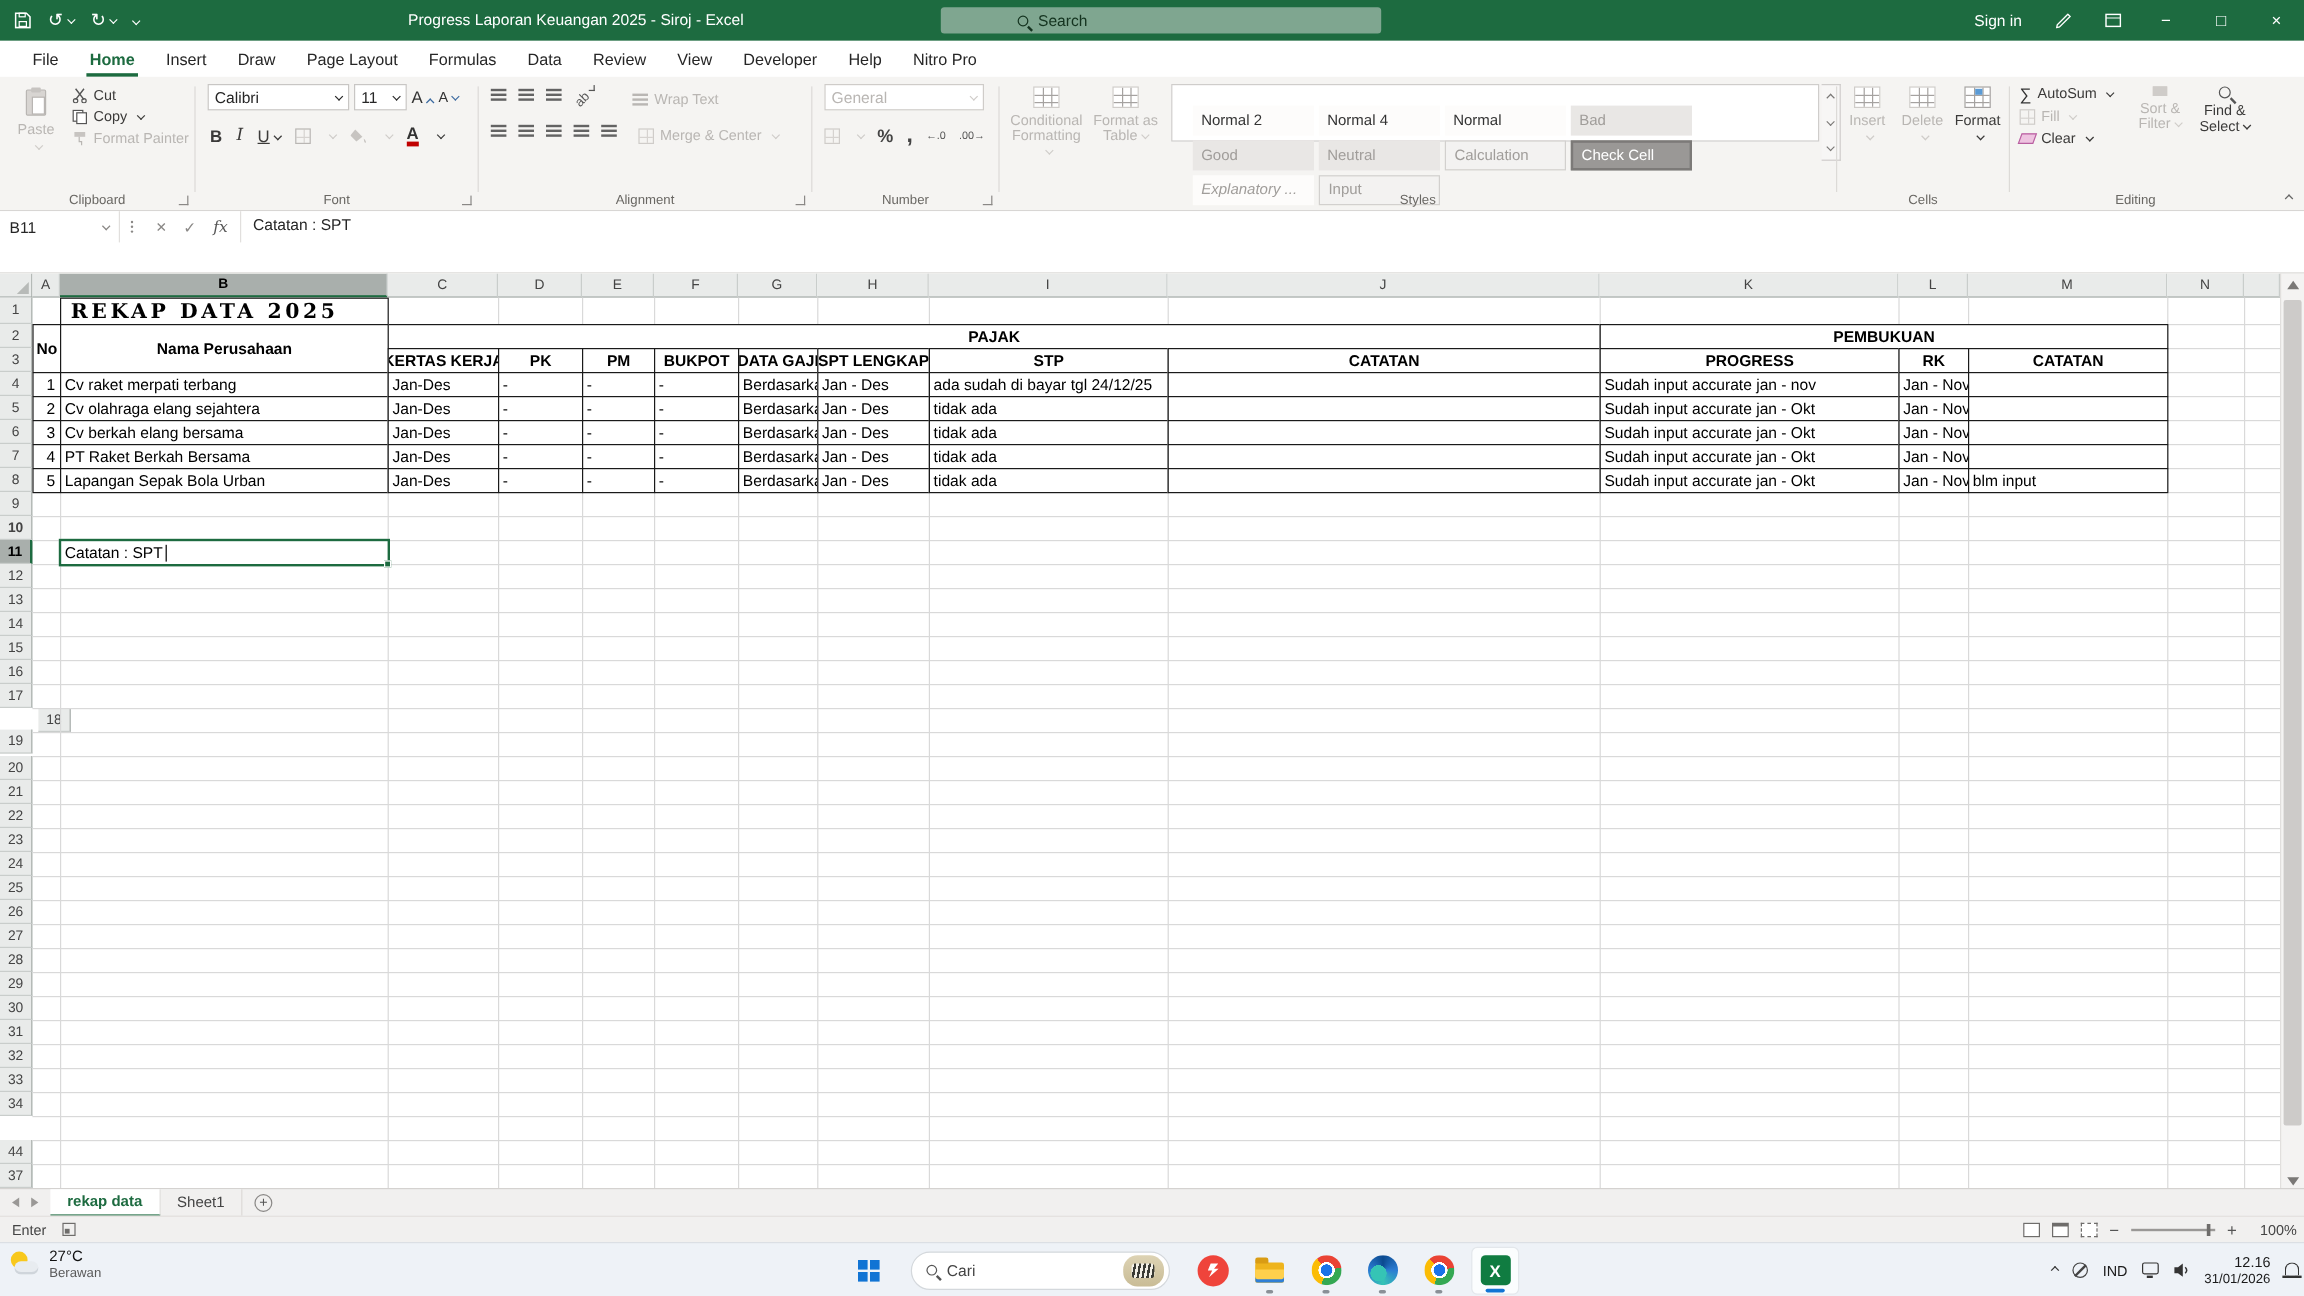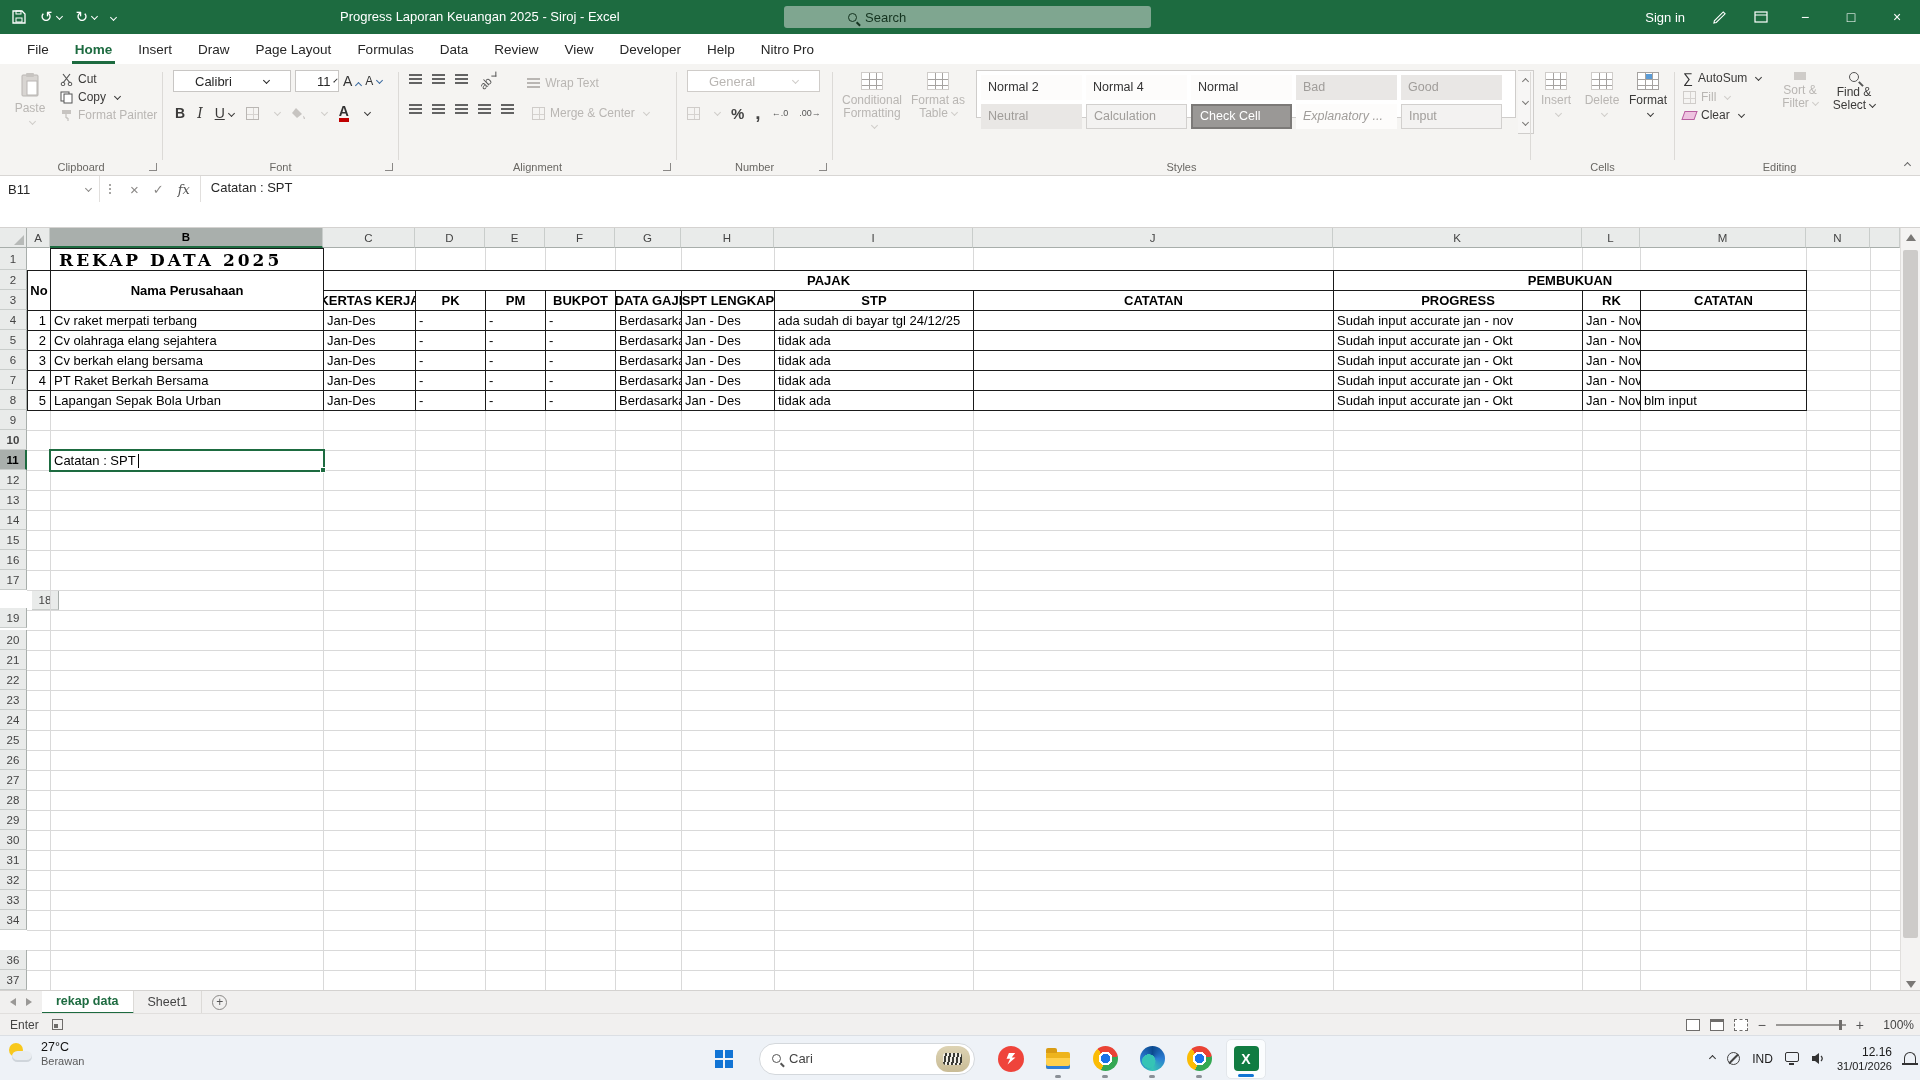--- a/index.html
+++ b/index.html
@@ -38,32 +38,32 @@
   .rgroup { position:absolute; top:0; height:111px; }
   .rdiv { position:absolute; top:8px; height:88px; width:1px; background:#dcdad7; }
   .rlabel { position:absolute; bottom:2px; left:0; right:0; text-align:center; font-size:11px; color:#696763; }
   .dlg { position:absolute; right:5px; bottom:4px; width:8px; height:8px;
     border-right:1.5px solid #8a8886; border-bottom:1.5px solid #8a8886; }
   .disabled, .disabled * { color:#b9b6b3 !important; border-color:#cfccc9 !important; }
   .sbtn { display:flex; align-items:center; gap:5px; padding:2px 4px; white-space:nowrap; }
   .bigbtn { display:flex; flex-direction:column; align-items:center; justify-content:flex-start;
     padding-top:8px; gap:4px; text-align:center; line-height:13px; height:92px; }
   .combo { background:#fff; border:1px solid #c8c6c4; height:22px; display:flex; align-items:center;
-    justify-content:space-between; padding:0 21px; font-size:13px; color:#262626; }
+    justify-content:space-between; padding:0 5px; font-size:13px; color:#262626; }
   .ico { display:inline-flex; align-items:center; justify-content:center; }
   .bars { width:13px; height:2px; background:#636363; box-shadow:0 4px 0 #636363, 0 8px 0 #636363; margin-bottom:8px; }
   .bars.dim { background:#b9b6b3; box-shadow:0 4px 0 #b9b6b3, 0 8px 0 #b9b6b3; }
   .chip { width:101px; height:25px; line-height:25px; padding:0 7px; font-size:12.5px; background:#fdfcfb;
     color:#333; overflow:hidden; white-space:nowrap; }
   .chip.dim { background:#e9e7e5; color:#a09d9a; }
   .chip.boxdim { background:#f3f2f1; color:#a09d9a; border:1px solid #d2d0ce; line-height:23px; }
   .chip.selected { background:#9a9896; color:#fff; border:2px solid #7c7a78; line-height:21px; }
   .chip.italic { font-style:italic; color:#a09d9a; }
   .gallery { position:absolute; left:143px; top:6px; width:540px; height:48px; background:#fff;
-    border:1px solid #cfcdcb; display:flex; flex-wrap:wrap; gap:4px; padding:4px; align-content:flex-start; }
+    border:1px solid #cfcdcb; display:flex; flex-wrap:wrap; gap:4px; padding:17px; align-content:flex-start; }
   .galscroll { position:absolute; left:685px; top:6px; width:16px; height:64px; border:1px solid #cfcdcb;
     border-left:none; background:#f7f6f5; display:flex; flex-direction:column; align-items:center; justify-content:space-around; color:#7a7876; }
   .gridico { width:22px; height:18px; border:1px solid #a5a2a0; position:relative; background:
     linear-gradient(#a5a2a0 0 0) 0 6px/100% 1px no-repeat,
     linear-gradient(#a5a2a0 0 0) 0 12px/100% 1px no-repeat,
     linear-gradient(#a5a2a0 0 0) 7px 0/1px 100% no-repeat,
     linear-gradient(#a5a2a0 0 0) 14px 0/1px 100% no-repeat, #fff; }
   .gridico.blue::after { content:""; position:absolute; left:8px; top:1px; width:6px; height:5px; background:#5b9bd5; }
   .eraser { width:13px; height:9px; background:#eec3e0; border:1px solid #b85fa0; transform:skewX(-20deg); }
   .magico { width:10px; height:10px; border:1.8px solid #555; border-radius:50%; position:relative; }
@@ -536,21 +536,21 @@
       <div class="rowhead" style="top: 522px; height: 20px; line-height: 20px;">26</div>
       <div class="rowhead" style="top: 542px; height: 20px; line-height: 20px;">27</div>
       <div class="rowhead" style="top: 562px; height: 20px; line-height: 20px;">28</div>
       <div class="rowhead" style="top: 582px; height: 20px; line-height: 20px;">29</div>
       <div class="rowhead" style="top: 602px; height: 20px; line-height: 20px;">30</div>
       <div class="rowhead" style="top: 622px; height: 20px; line-height: 20px;">31</div>
       <div class="rowhead" style="top: 642px; height: 20px; line-height: 20px;">32</div>
       <div class="rowhead" style="top: 662px; height: 20px; line-height: 20px;">33</div>
       <div class="rowhead" style="top: 682px; height: 20px; line-height: 20px;">34</div>
       <div class="rowhead" style="top: 742px; height: 20px; line-height: 20px;">35</div>
-      <div class="rowhead" style="top: 722px; height: 20px; line-height: 20px;">36</div>
+      <div class="rowhead" style="top: 722px; height: 20px; line-height: 20px;">44</div>
       <div class="rowhead" style="top: 742px; height: 20px; line-height: 20px;">37</div>
       <div class="vline" style="left: 50px; height: 742px; top: 20px;"></div>
       <div class="vline" style="left: 323px; height: 742px; top: 20px;"></div>
       <div class="vline" style="left: 415px; height: 742px; top: 20px;"></div>
       <div class="vline" style="left: 485px; height: 742px; top: 20px;"></div>
       <div class="vline" style="left: 545px; height: 742px; top: 20px;"></div>
       <div class="vline" style="left: 615px; height: 742px; top: 20px;"></div>
       <div class="vline" style="left: 681px; height: 742px; top: 20px;"></div>
       <div class="vline" style="left: 774px; height: 742px; top: 20px;"></div>
       <div class="vline" style="left: 973px; height: 742px; top: 20px;"></div>

